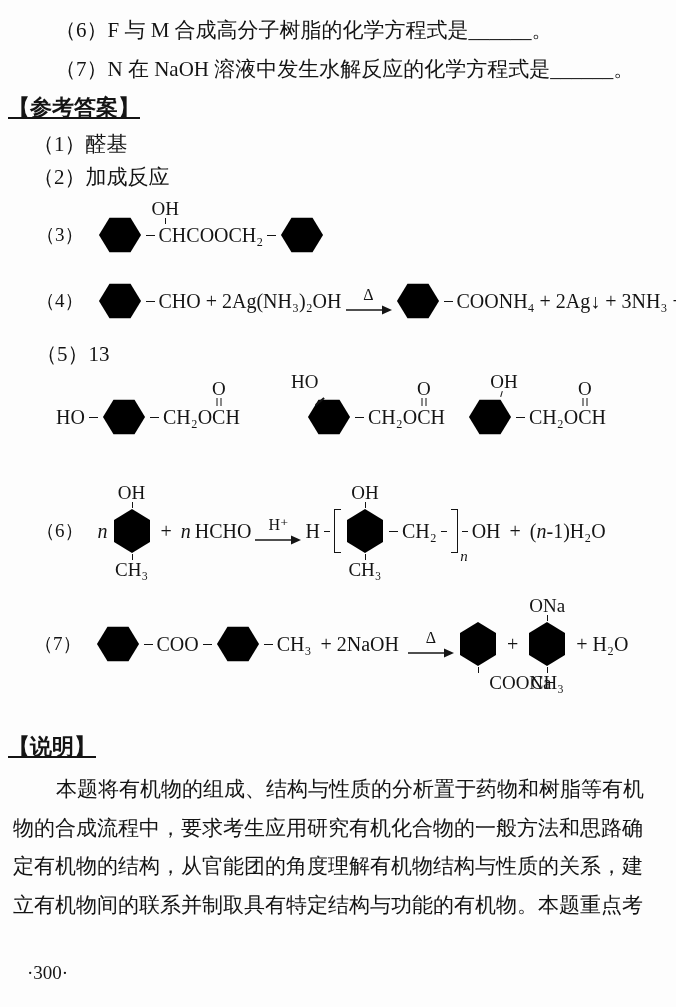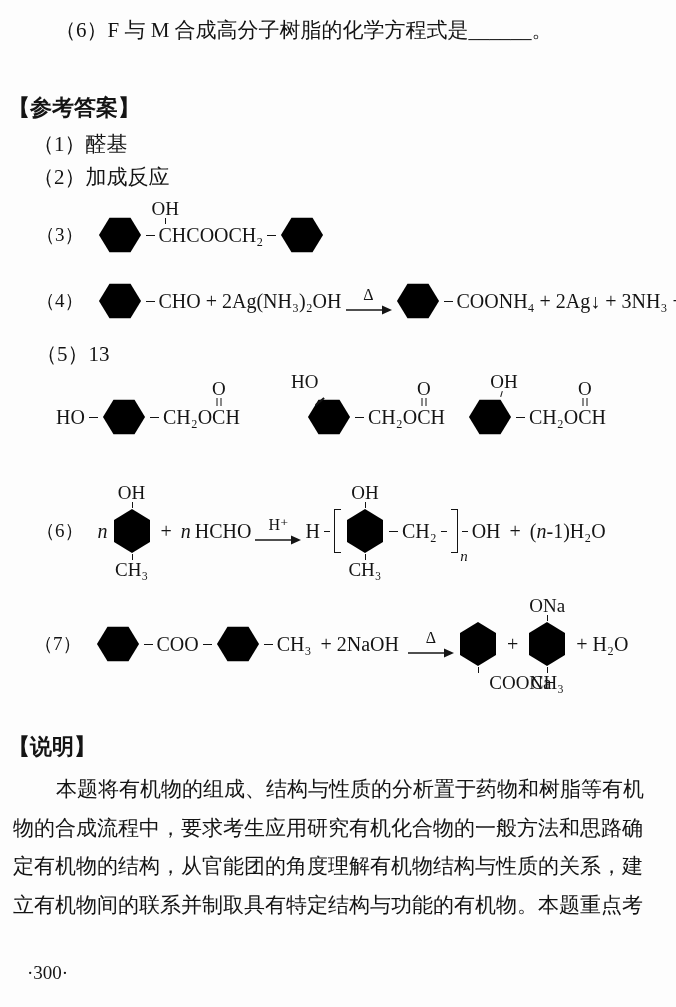--- a/index.html
+++ b/index.html
@@ -3,21 +3,21 @@
 <meta charset="utf-8">
 <style>
   html,body{margin:0;padding:0;background:#e8e8e8;}
   .sheet{
     position:relative; width:676px; height:1007px; margin:0 auto;
     background:#fdfdfd; color:#141414; overflow:hidden;
     font-family:"Liberation Serif","DejaVu Serif",serif;
   }
   .abs{position:absolute;}
   .tline{font-size:21px; line-height:26px; white-space:nowrap;}
-  .hdr{font-size:22px; font-weight:bold; white-space:nowrap;}
+  .hdr{font-size:22px; font-weight:bold; white-space:nowrap;text-decoration:underline;}
   .albl{font-size:19px; margin-right:10px; white-space:nowrap;}
   .gap8{margin-left:0;}
   .crow{position:absolute; display:flex; align-items:center; gap:4px;
         font-size:20px; white-space:nowrap;}
   .fx{display:inline-flex; align-items:baseline;}
   .bd{width:9px; height:0; border-top:1.5px solid #141414;}
   .bd.s{width:6px;}
   .pm{margin:0 5px;}
   .it{font-style:italic;}
   svg.benz{display:block;}
@@ -78,20 +78,21 @@
       <line x1="20.5" y1="6.6" x2="33.1" y2="14.4"></line>
       <line x1="33.1" y1="31.6" x2="20.5" y2="39.4"></line>
       <line x1="6.5" y1="15.3" x2="6.5" y2="30.7"></line>
     </symbol>
   </defs>
 </svg>
 
 <div class="sheet">
 
   <div class="abs tline" style="left:55px;top:17px">（6）F 与 M 合成高分子树脂的化学方程式是______。</div>
+  <div class="abs tline" style="left:55px;top:56px">（7）N 在 NaOH 溶液中发生水解反应的化学方程式是______。</div>
 
   <div class="abs hdr" style="left:8px;top:93px">【参考答案】</div>
 
   <div class="abs tline" style="left:33px;top:131px">
     <span>（1）</span><span class="gap8">醛基</span>
   </div>
   <div class="abs tline" style="left:33px;top:164px">
     <span>（2）</span><span class="gap8">加成反应</span>
   </div>
 

